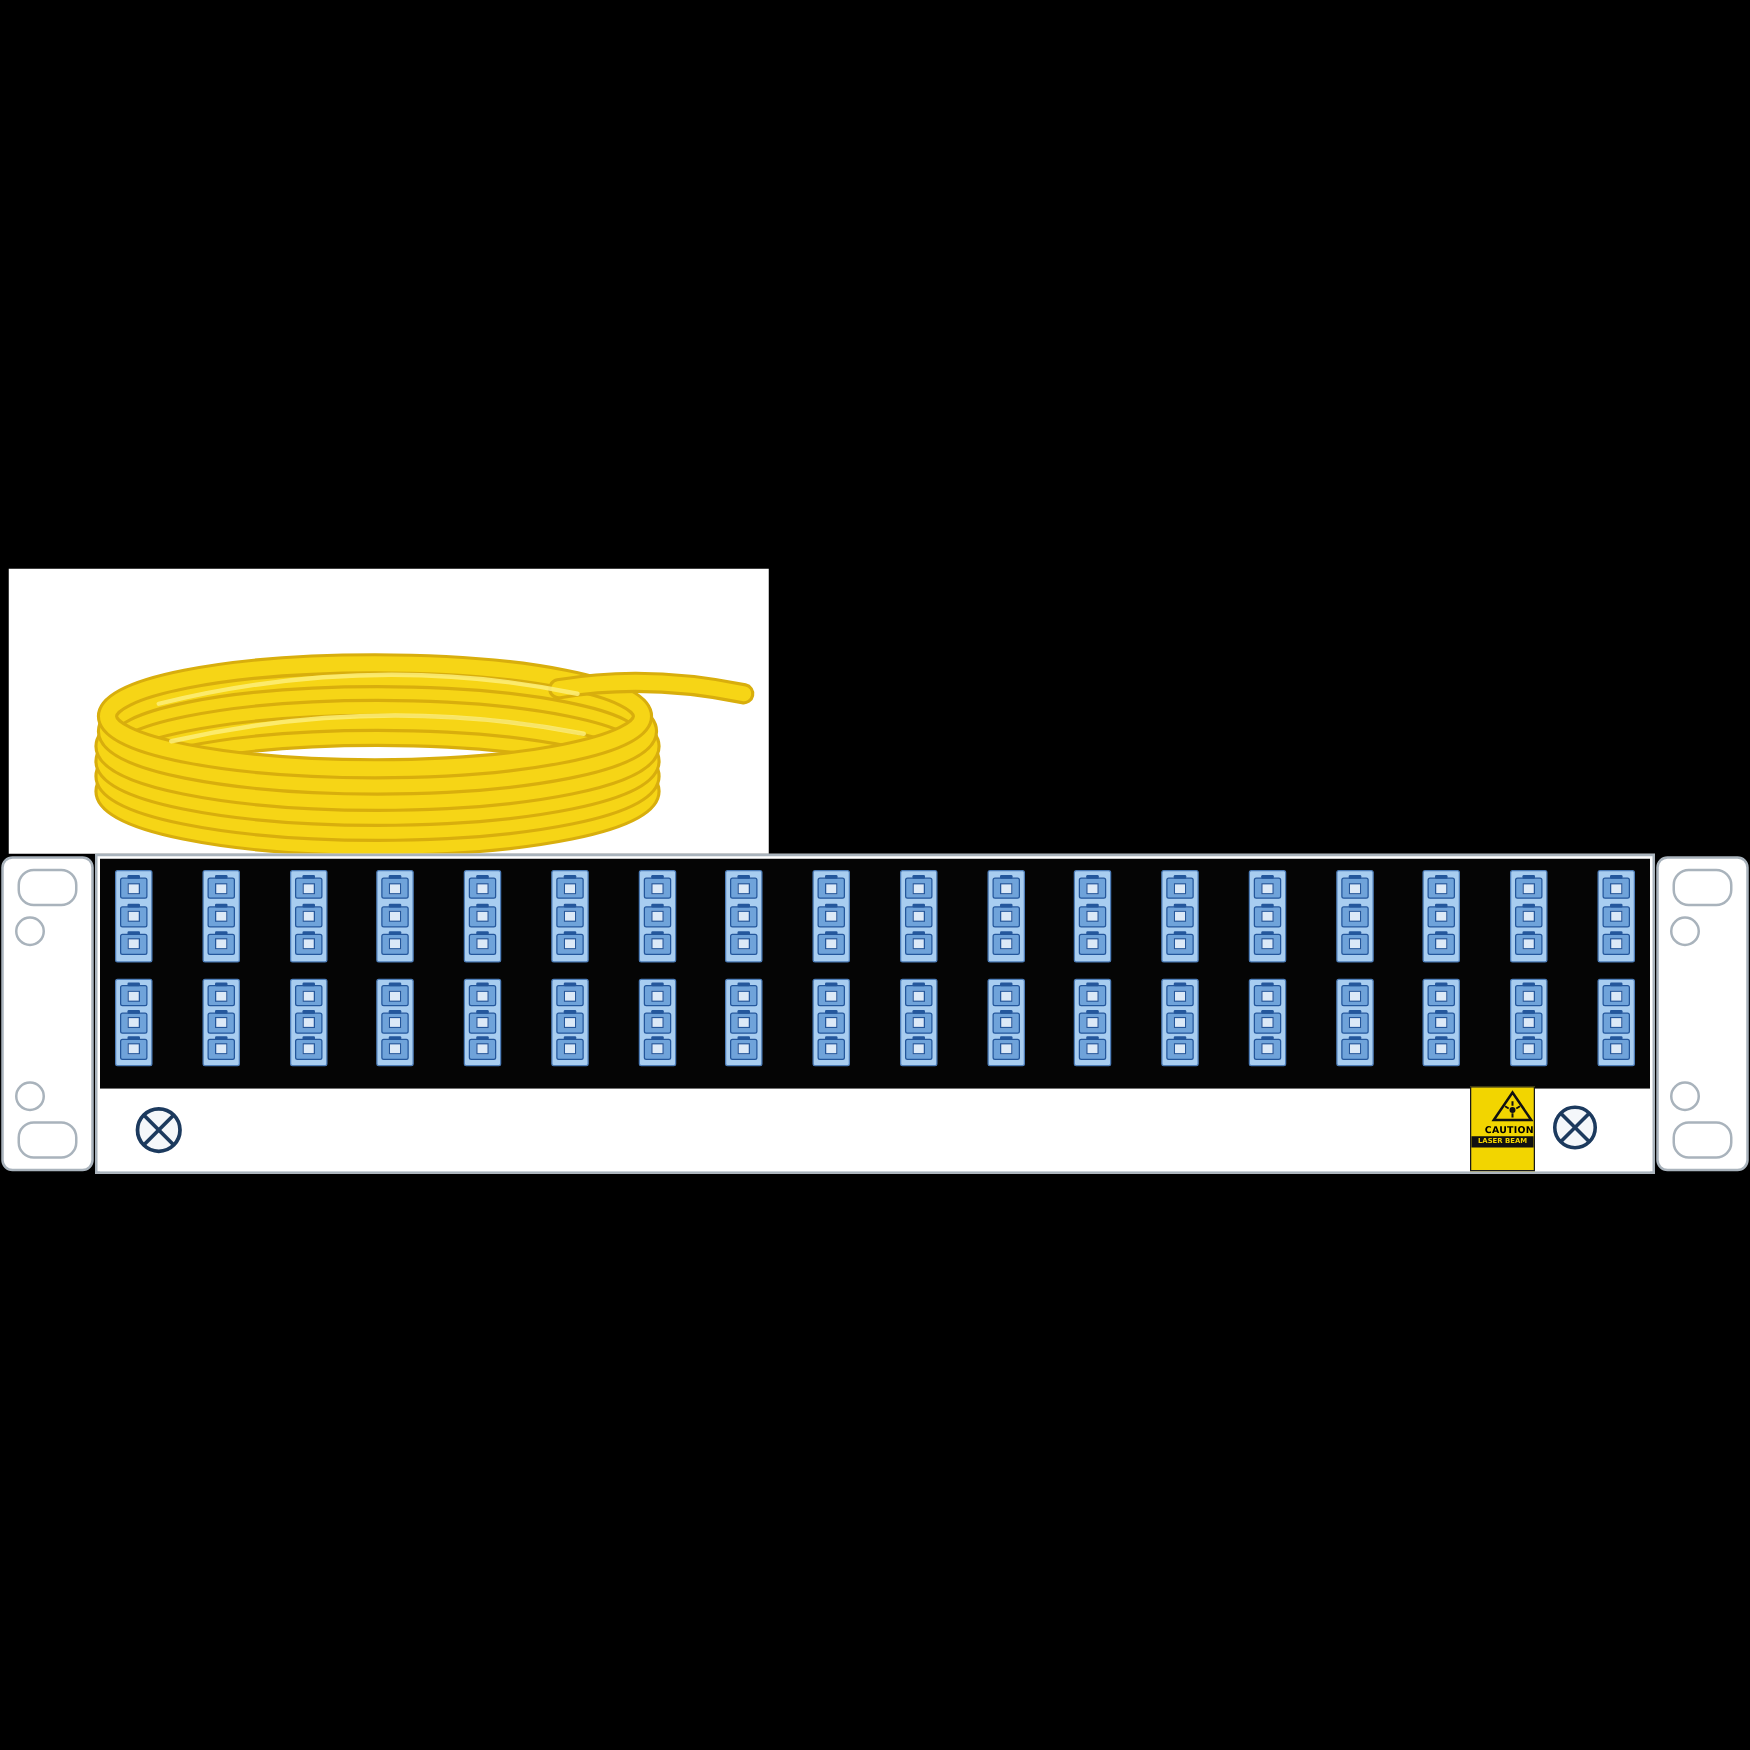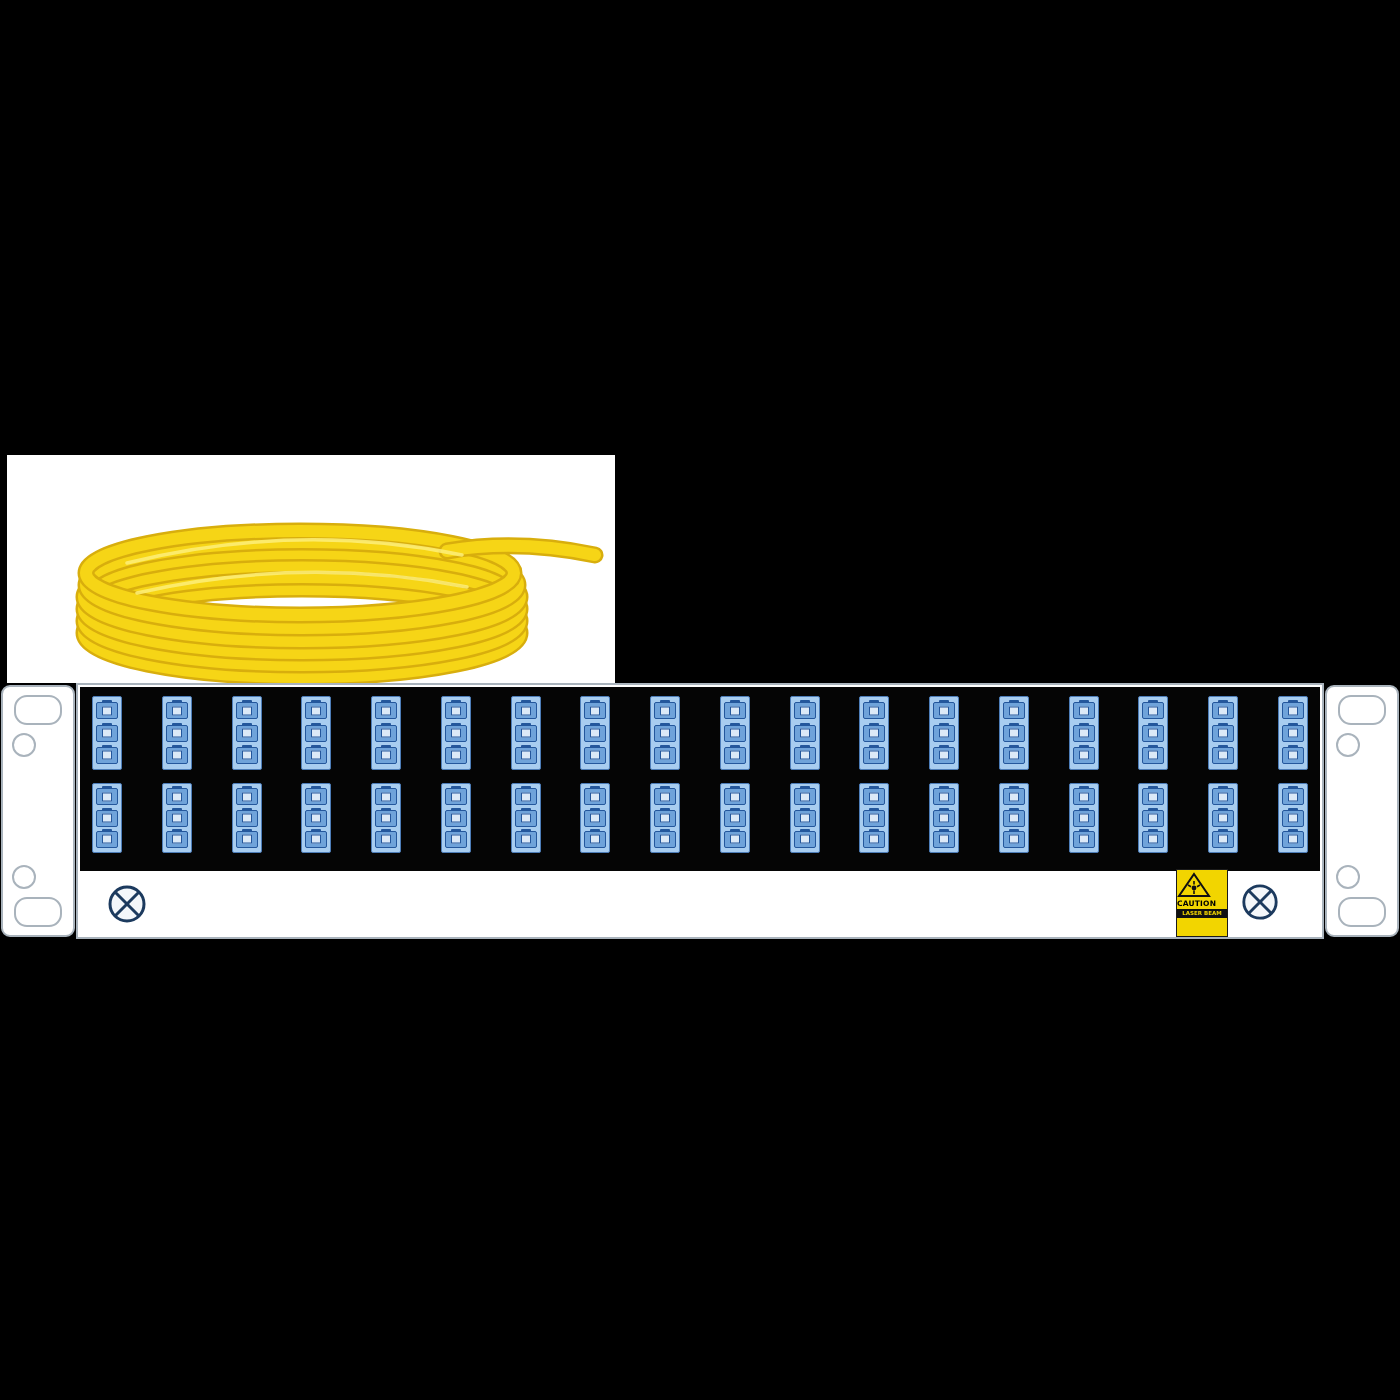--- a/index.html
+++ b/index.html
@@ -90,21 +90,21 @@
     background:var(--faceplate,#fff);
   }
   .screw{position:absolute;width:42px;height:42px;}
   .screw.left{left:26px;top:12px;}
   .screw.right{left:1160px;top:11px;width:40px;height:40px;}
 
   .caution{
     position:absolute;left:1096px;top:-2px;width:52px;height:68px;
     background:var(--caution-bg,#f2d500);
     border:1px solid #1a1a1a;box-sizing:border-box;
-    display:flex;flex-direction:column;align-items:flex-start;
+    display:flex;flex-direction:column;align-items:flex-end;
     overflow:hidden;
   }
   .caution svg{margin-top:2px;}
   .caution-line1{
     margin-top:1px;font-size:7.5px;font-weight:bold;color:#000;line-height:9px;
     letter-spacing:.2px;
   }
   .caution-line2{
     margin-top:1px;width:100%;text-align:center;background:#111;
     color:var(--caution-bg,#f2d500);

